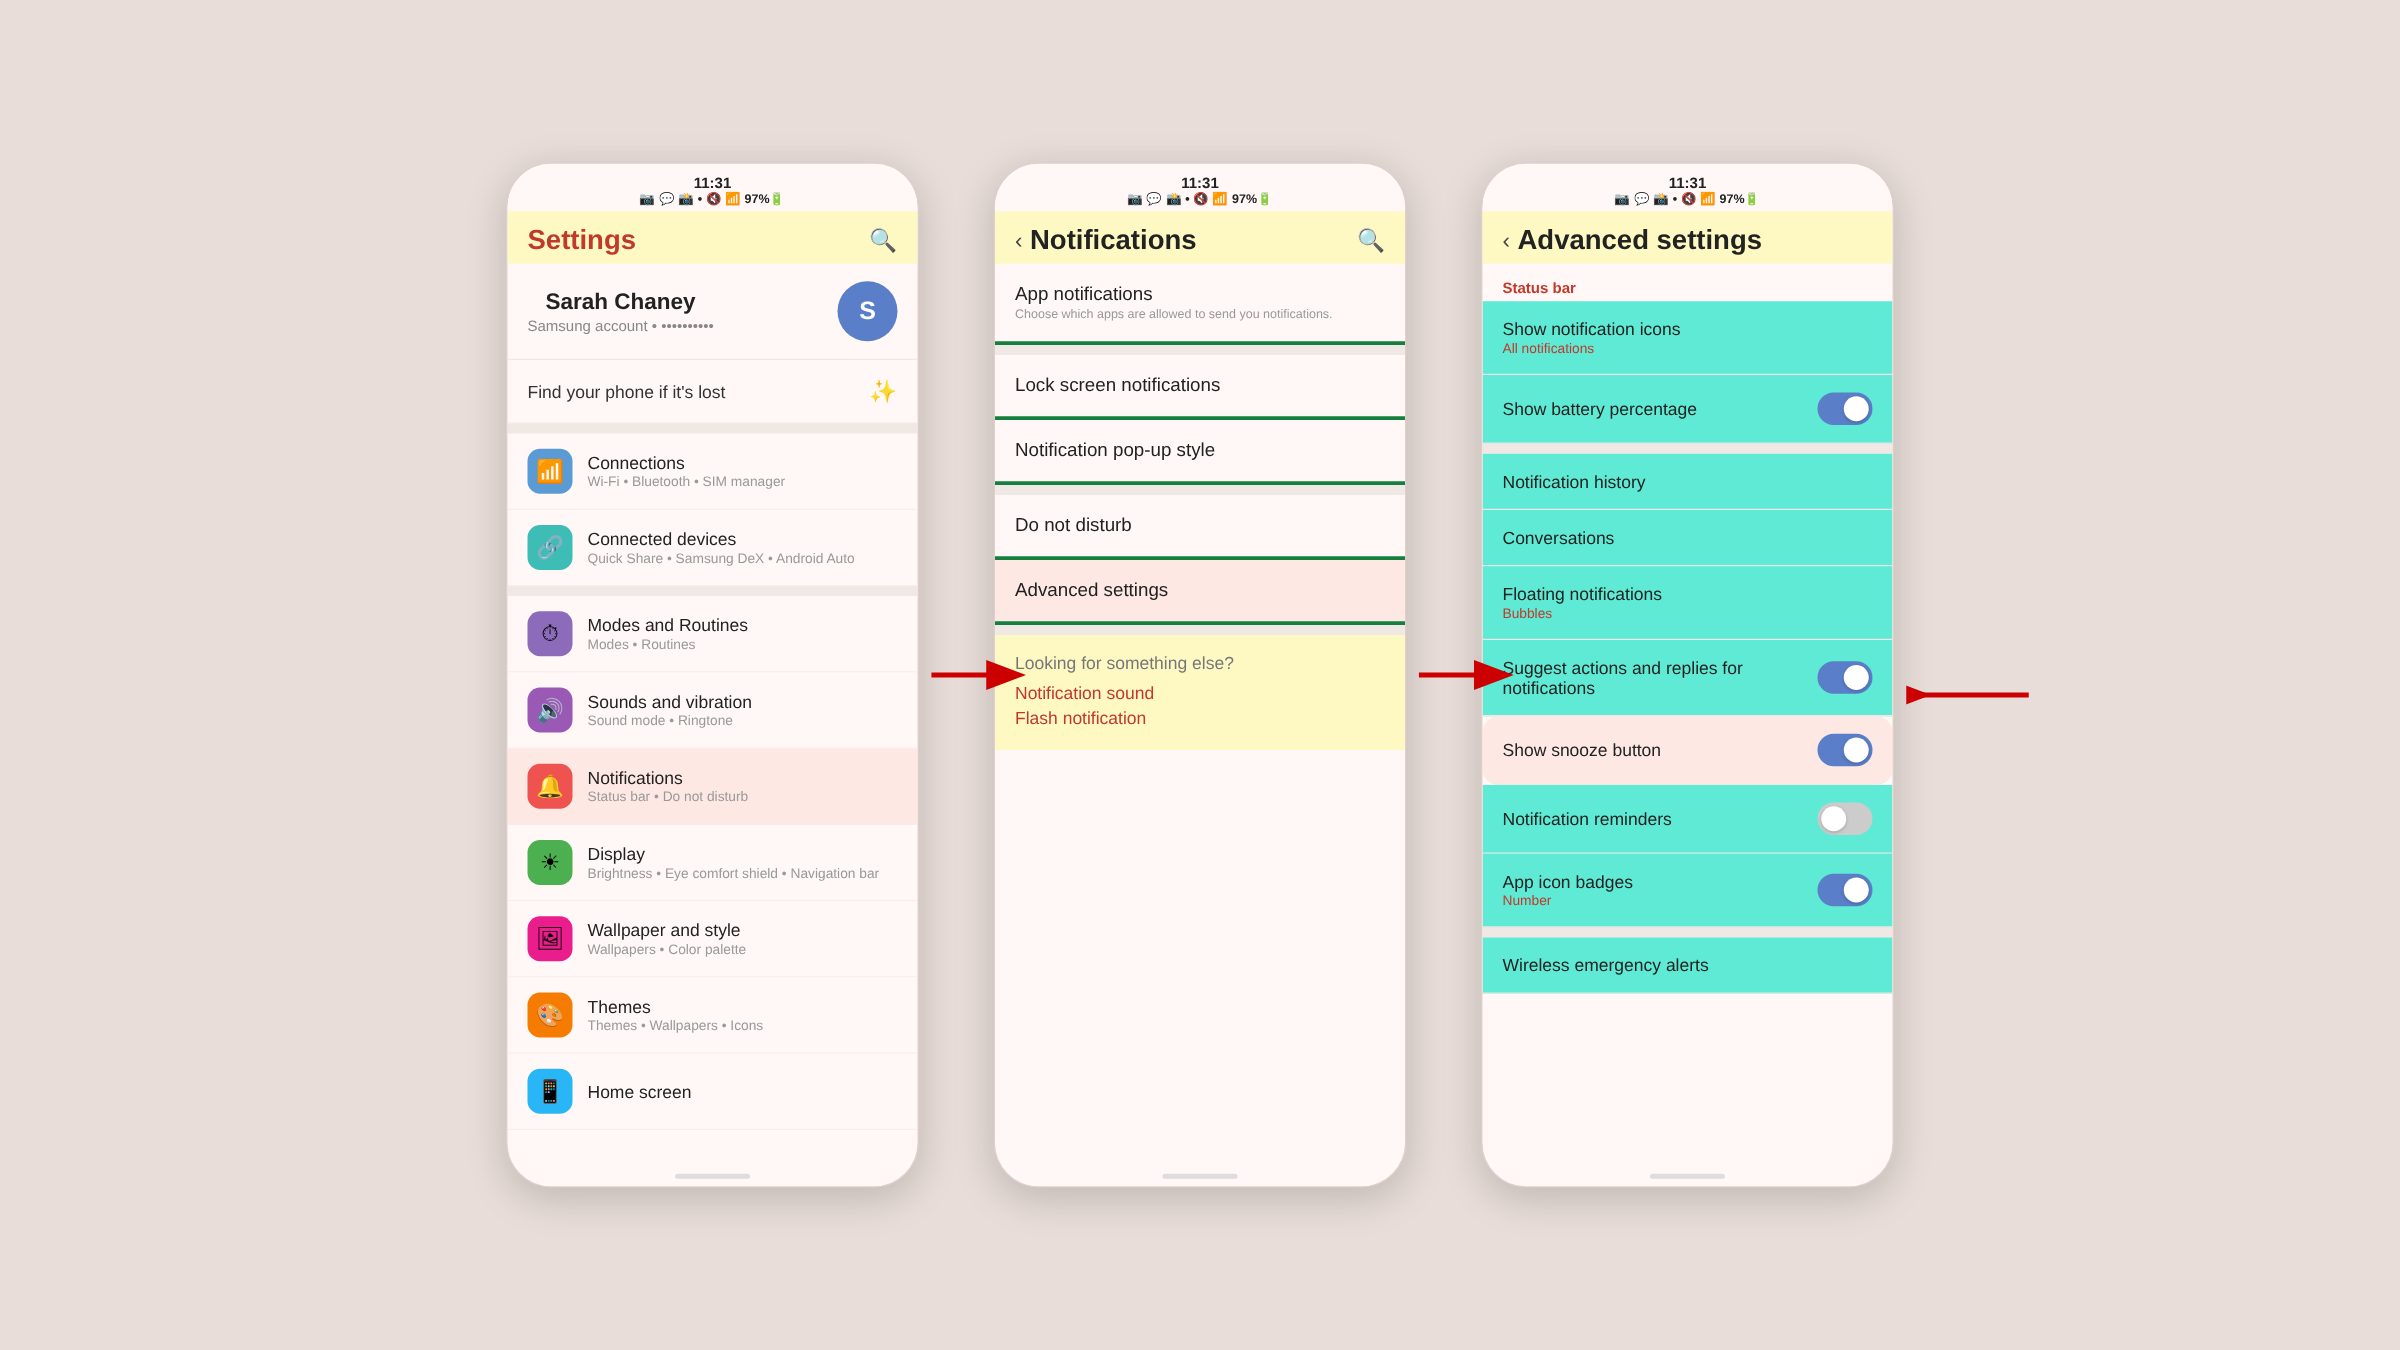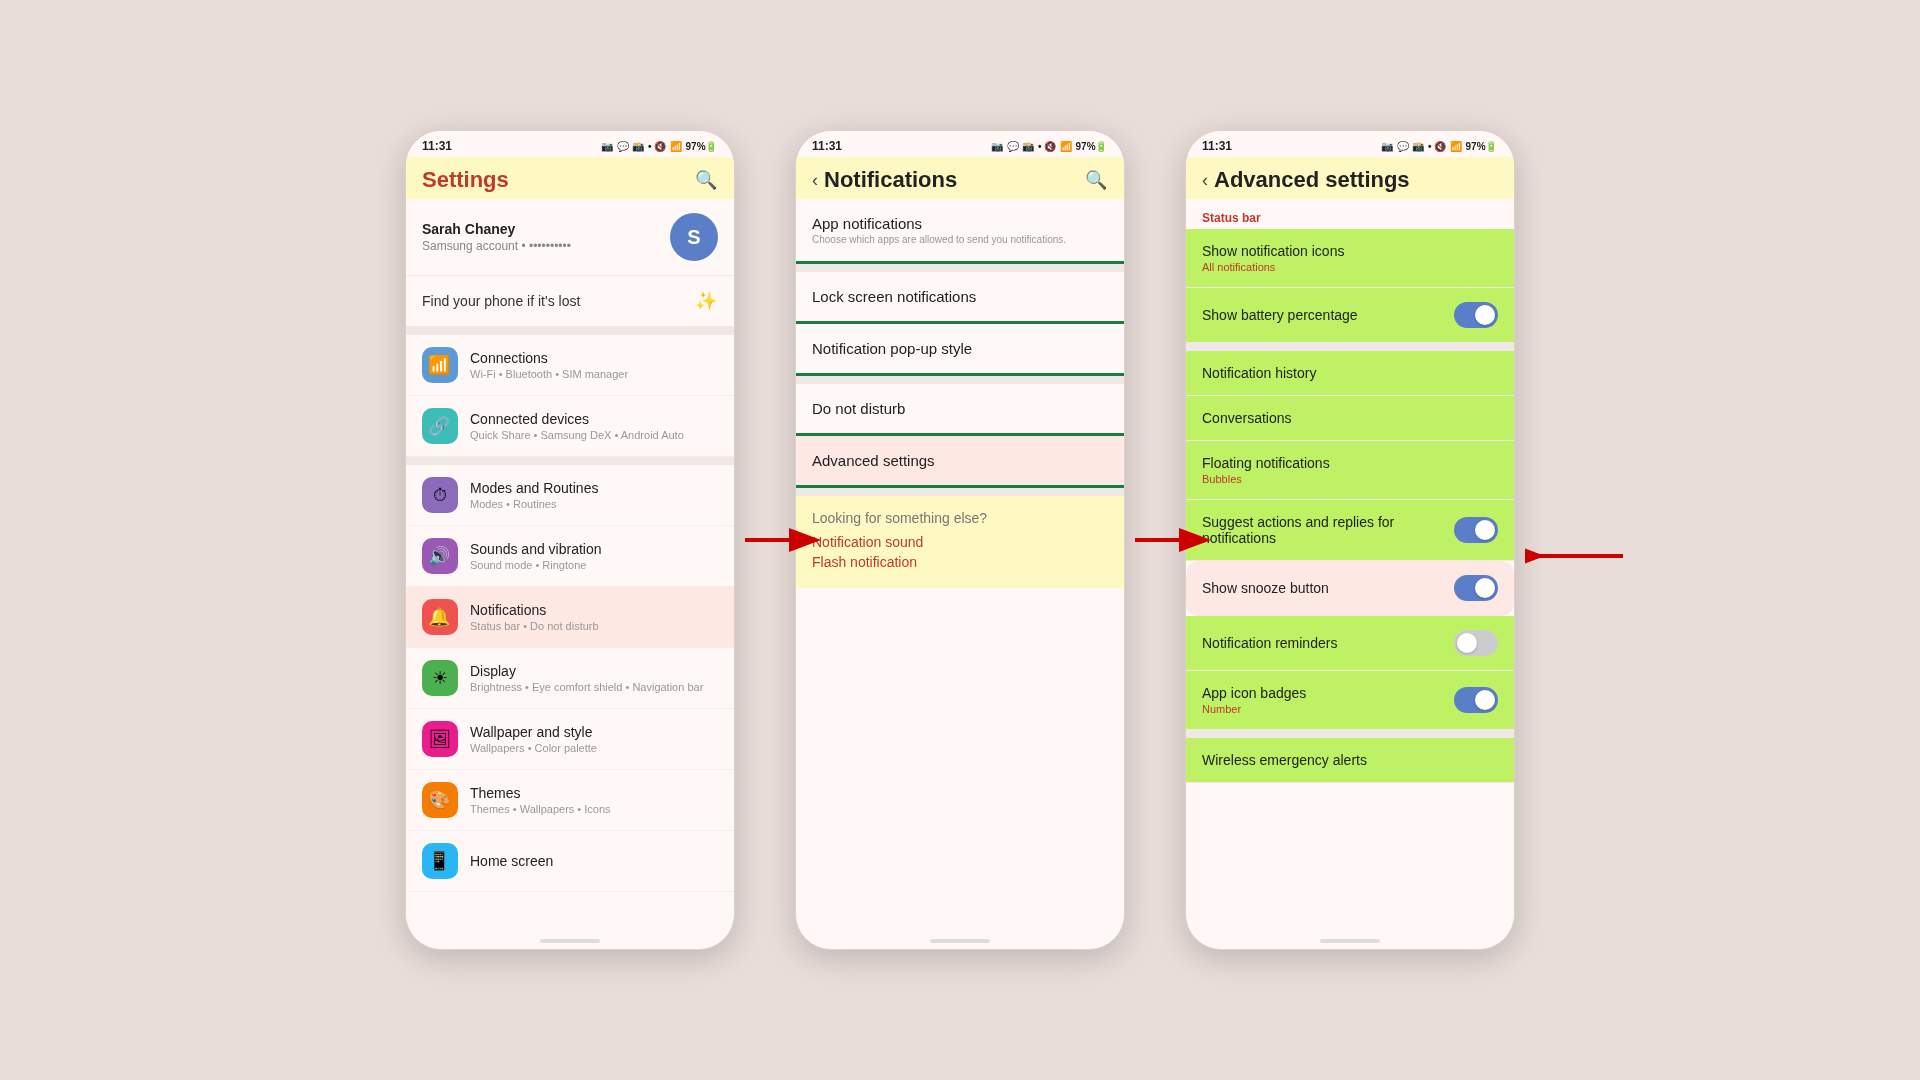--- a/index.html
+++ b/index.html
@@ -32,20 +32,21 @@
     .status-bar {
       display: flex;
       justify-content: space-between;
       align-items: center;
       padding: 8px 16px 4px 16px;
       font-size: 11px;
       font-weight: 600;
       color: #222;
       background: #fff8f6;
       flex-shrink: 0;
+      flex-direction: column;
     }
     .status-bar .time { font-size: 12px; font-weight: 700; }
     .status-icons { display: flex; gap: 3px; align-items: center; font-size: 10px; }
 
     
     .page-header {
       display: flex;
       align-items: center;
       justify-content: space-between;
       padding: 10px 16px 6px 16px;
@@ -70,21 +71,21 @@
     .settings-list::-webkit-scrollbar { display: none; }
 
     
     .profile-section {
       display: flex;
       align-items: center;
       justify-content: space-between;
       padding: 14px 16px;
       border-bottom: 1px solid #f0e8e4;
     }
-    .profile-info .name { font-size: 14px; font-weight: 700; color: #222; }
+    .profile-info .name { font-size: 18px; font-weight: 700; color: #222; text-align: center; }
     .profile-info .sub { font-size: 12px; color: #888; margin-top: 2px; }
     .avatar {
       width: 48px; height: 48px;
       border-radius: 50%;
       background: #5b7ec9;
       display: flex; align-items: center; justify-content: center;
       color: white; font-size: 20px; font-weight: 700;
     }
 
     
@@ -151,21 +152,21 @@
       font-weight: 600;
       background: #fff8f6;
     }
 
     .adv-item {
       display: flex;
       align-items: center;
       justify-content: space-between;
       padding: 14px 16px;
       border-bottom: 1px solid #f0e8e4;
-      background: #bef264;
+      background: #5eead4;
       cursor: pointer;
     }
     .adv-item .adv-left .adv-title { font-size: 14px; color: #222; font-weight: 500; }
     .adv-item .adv-left .adv-sub { font-size: 11px; color: #c0392b; margin-top: 2px; }
 
     
     .toggle {
       width: 44px; height: 26px;
       border-radius: 13px;
       position: relative;

